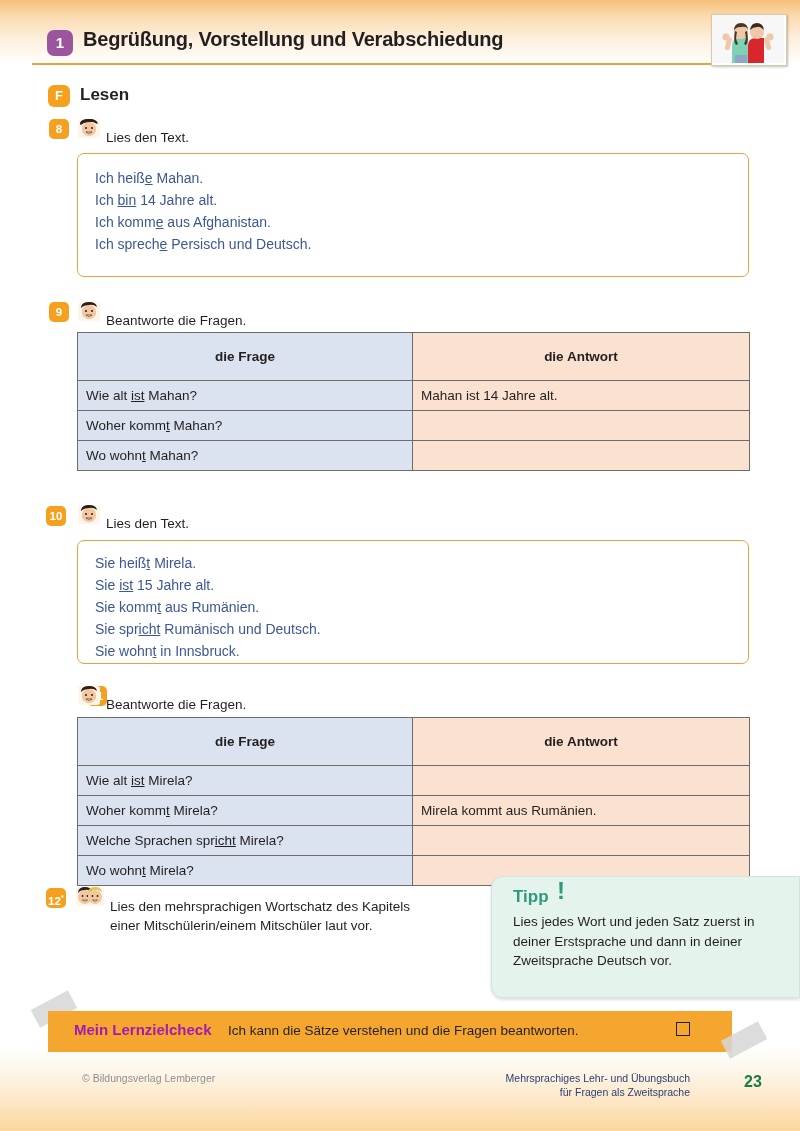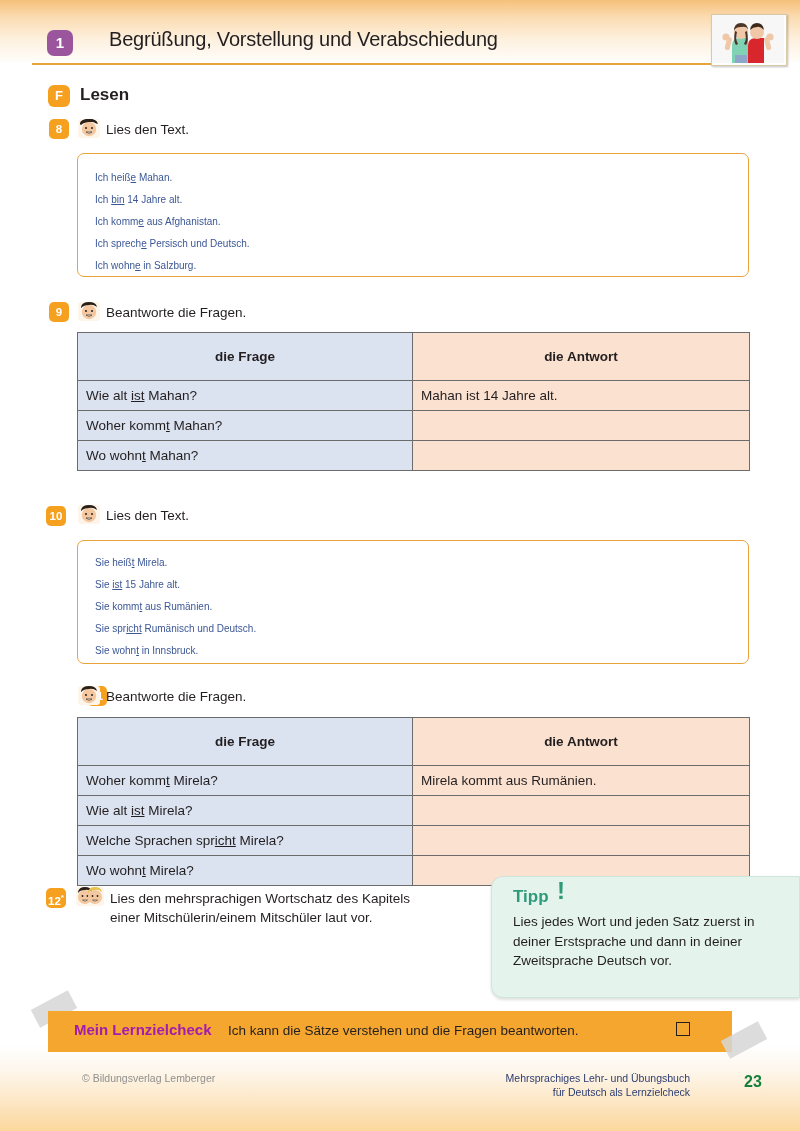--- a/index.html
+++ b/index.html
@@ -47,24 +47,23 @@
     color: #ffffff;
     font-size: 15px;
     font-weight: bold;
     line-height: 26px;
     text-align: center;
   }
   .chapter-title {
     position: absolute;
     left: 83px; top: 28px;
     font-size: 20px;
-    font-weight: normal;
+    font-weight: bold;
     color: #231f20;
     letter-spacing: -0.2px;
-    margin-left: 26px;
   }
   .header-photo {
     position: absolute;
     left: 711px; top: 14px;
     width: 74px; height: 50px;
     background: #ffffff;
     border: 1px solid #d9c9a8;
     box-shadow: 1px 1px 2px rgba(0,0,0,0.25);
     overflow: hidden;
   }
@@ -102,40 +101,41 @@
   }
   .task-badge .star {
     font-size: 8px;
     vertical-align: super;
   }
   .task-text {
     position: absolute;
     font-size: 13.5px;
     color: #231f20;
     line-height: 19px;
+    margin-top: 8px;
   }
   .avatar {
     position: absolute;
     width: 22px; height: 19px;
     overflow: hidden;
     border-radius: 3px;
   }
 
   
   .read-box {
     position: absolute;
     border: 1.5px solid #e8a33d;
     border-radius: 7px;
     background: #ffffff;
     box-sizing: border-box;
   }
   .read-box p {
     margin: 0;
     color: #3c5796;
-    font-size: 10px;
+    font-size: 14px;
     line-height: 22px;
   }
   .read-box u { text-decoration: underline; }
 
   
   .qa-table {
     position: absolute;
     border-collapse: collapse;
     table-layout: fixed;
     font-size: 13.5px;
@@ -309,21 +309,20 @@
       <path d="M8 13 Q11 16 14 13 Z" fill="#ffffff" stroke="#2b2018" stroke-width="0.6"></path>
     </svg>
   </div>
   <div class="task-text" style="left:106px; top:120px;">Lies den Text.</div>
 
   <div class="read-box" style="left:77px; top:153px; width:672px; height:124px; padding:13px 0 0 17px;">
     <p><span>Ich heiß</span><u>e</u><span> Mahan.</span></p>
     <p><span>Ich </span><u>bin</u><span> 14 Jahre alt.</span></p>
     <p><span>Ich komm</span><u>e</u><span> aus Afghanistan.</span></p>
     <p><span>Ich sprech</span><u>e</u><span> Persisch und Deutsch.</span></p>
-    <p><span>Ich wohn</span><u>e</u><span> in Salzburg.</span></p>
   </div>
 
   <div class="task-badge" style="left:49px; top:302px;">9</div>
   <div class="avatar" style="left:78px; top:302px;">
     <svg width="22" height="19" viewBox="0 0 22 19">
       <rect width="22" height="19" fill="#fdf4ea"></rect>
       <circle cx="11" cy="10" r="7.2" fill="#f3c79f"></circle>
       <path d="M3 5 Q4 0 11 0 Q18 0 19 5 Q15 2 11 3 Q6 3 3 6 Z" fill="#2b2018"></path>
       <circle cx="8" cy="9" r="1" fill="#2b2018"></circle>
       <circle cx="14" cy="9" r="1" fill="#2b2018"></circle>
@@ -387,26 +386,26 @@
   </div>
   <div class="task-text" style="left:106px; top:687px;">Beantworte die Fragen.</div>
 
   <table class="qa-table" style="left:77px; top:717px; width:672px;">
     <tbody>
         <tr>
       <th class="col-q">die Frage</th>
       <th class="col-a">die Antwort</th>
     </tr>
     <tr>
+      <td class="col-q"><span>Wie alt </span><u>ist</u><span> Mirela?</span></td>
+      <td class="col-a"></td>
+    </tr>
+    <tr>
       <td class="col-q"><span>Woher komm</span><u>t</u><span> Mirela?</span></td>
       <td class="col-a">Mirela kommt aus Rumänien.</td>
-    </tr>
-    <tr>
-      <td class="col-q"><span>Wie alt </span><u>ist</u><span> Mirela?</span></td>
-      <td class="col-a"></td>
     </tr>
     <tr>
       <td class="col-q"><span>Welche Sprachen spr</span><u>icht</u><span> Mirela?</span></td>
       <td class="col-a"></td>
     </tr>
     <tr>
       <td class="col-q"><span>Wo wohn</span><u>t</u><span> Mirela?</span></td>
       <td class="col-a"></td>
     </tr>
   </tbody>
@@ -442,17 +441,17 @@
   <div class="ribbon ribbon-left"></div>
   <div class="lzc-bar"></div>
   <div class="ribbon ribbon-right"></div>
   <div class="lzc-title">Mein Lernzielcheck</div>
   <div class="lzc-text">Ich kann die Sätze verstehen und die Fragen beantworten.</div>
   <div class="lzc-check"></div>
 
   <div class="footer-copy">© Bildungsverlag Lemberger</div>
   <div class="footer-book">
     <span>Mehrsprachiges Lehr- und Übungsbuch</span><br>
-    <span>für Deutsch als Lernzielcheck</span>
+    <span>für Fragen als Zweitsprache</span>
   </div>
   <div class="footer-page">23</div>
 
 </div>
 
 </body></html>

